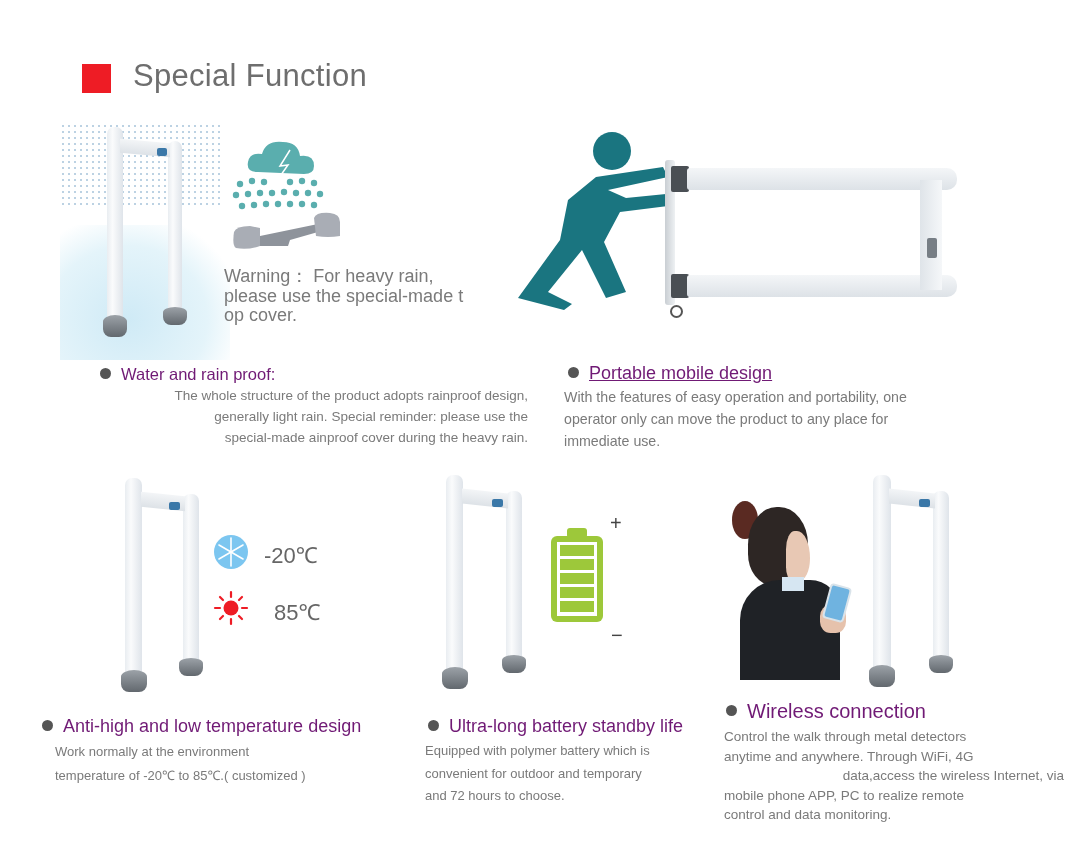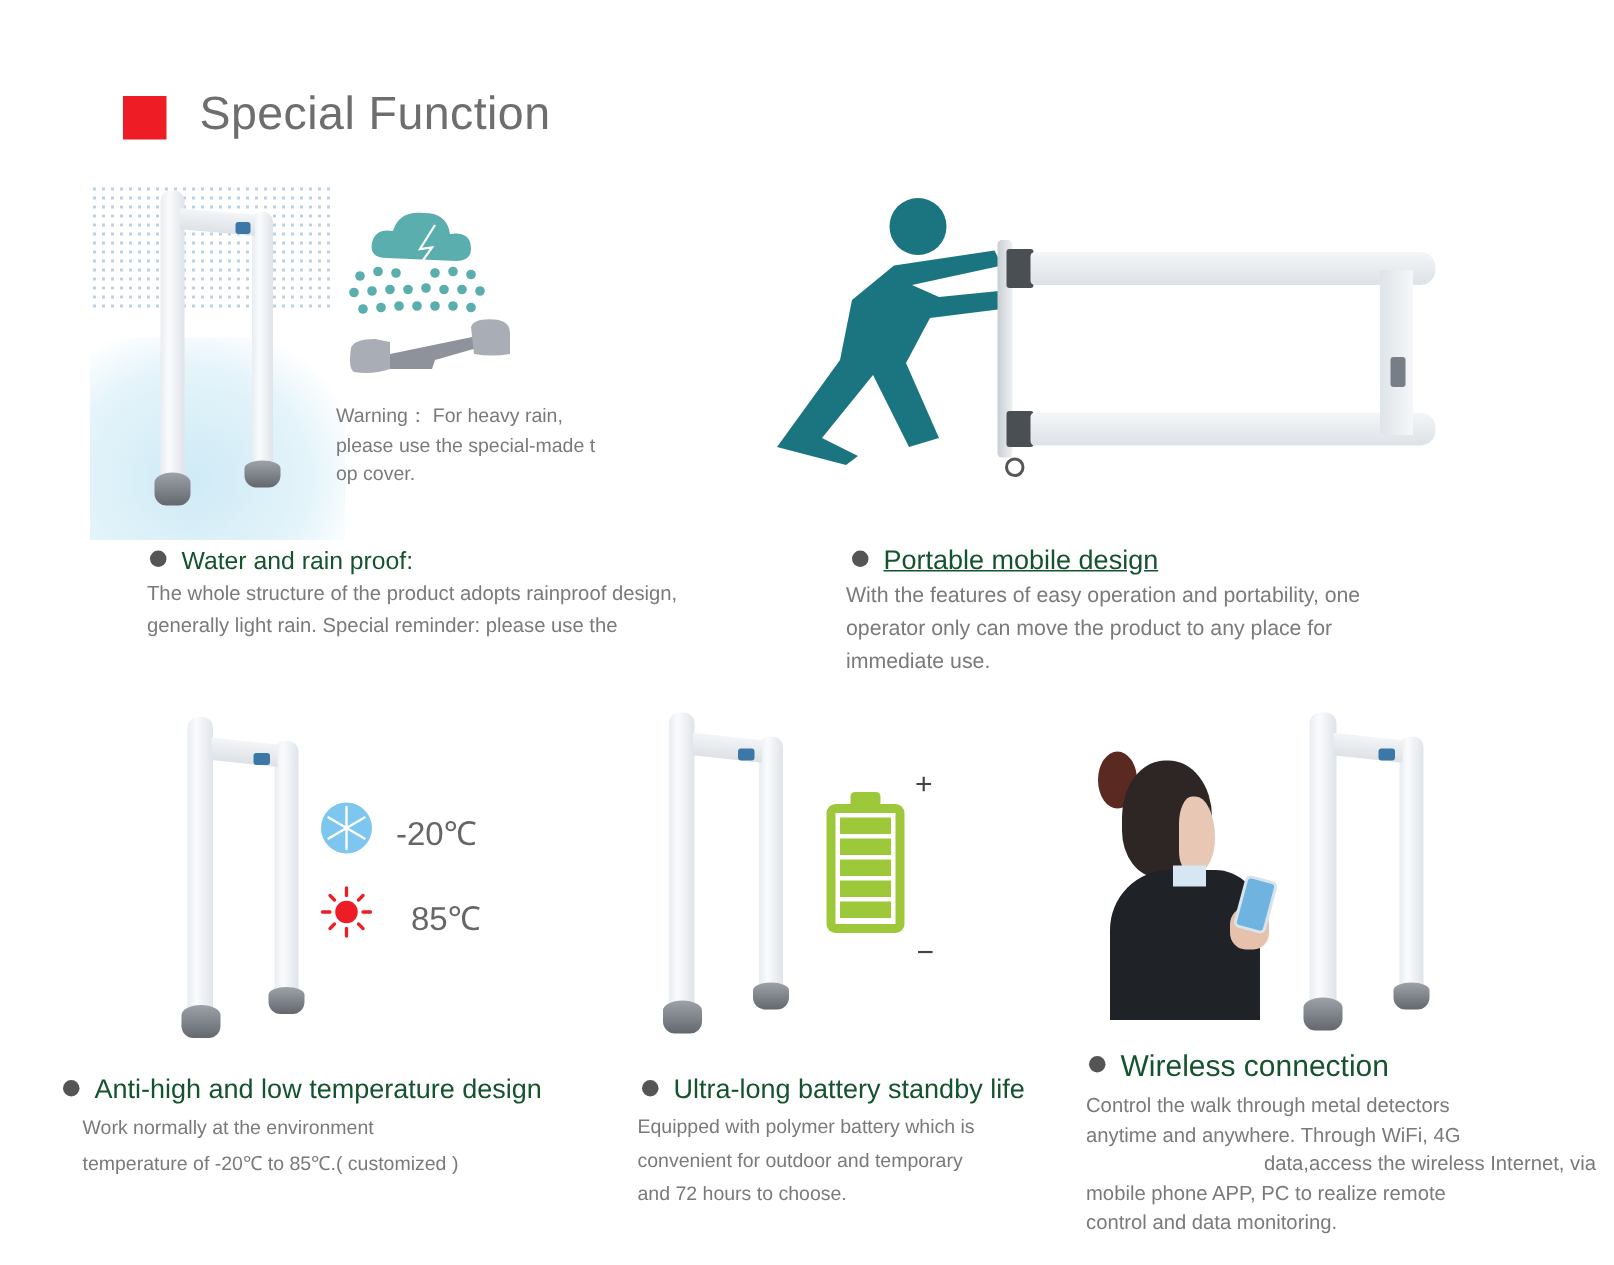--- a/index.html
+++ b/index.html
@@ -1,23 +1,23 @@
 <!DOCTYPE html>
 <html><head>
 <meta charset="utf-8">
 <style>
   html, body { margin:0; padding:0; background:#ffffff; }
   body { width:1076px; height:843px; position:relative; overflow:hidden; font-family:"Liberation Sans", sans-serif; color:#6b6b6b; }
   .abs { position:absolute; }
   .title-square { left:82px; top:64px; width:29px; height:29px; background:#ee1c25; }
   .title { left:133px; top:58px; font-size:31px; color:#6e6e6e; letter-spacing:0.3px; }
-  .feat-title { font-size:18px; color:#14532d; white-space:nowrap; }
+  .feat-title { font-size:18px; color:#701a75; white-space:nowrap; }
   .feat-title .dot { display:inline-block; width:11px; height:11px; border-radius:50%; background:#555; margin-right:10px; vertical-align:middle; position:relative; top:-2px; }
   .feat-body { font-size:13.5px; color:#7a7a7a; line-height:21px; }
-  .warning { font-size:13px; color:#7a7a7a; line-height:19.5px; }
+  .warning { font-size:18px; color:#7a7a7a; line-height:19.5px; }
   .temp-text { font-size:22px; color:#666; }
   .plusminus { font-size:20px; color:#444; }
   
   .pillar { position:absolute; background:linear-gradient(90deg,#e9edf1 0%,#fafbfc 35%,#dfe4ea 100%); border-radius:7px 7px 2px 2px; }
   .beam { position:absolute; background:linear-gradient(180deg,#f3f5f7,#dde2e7); }
   .screen { position:absolute; background:#3b78a8; border-radius:2px; }
   .foot { position:absolute; background:linear-gradient(180deg,#9ca2a8,#62686e); border-radius:50% 50% 8px 8px / 30% 30% 8px 8px; }
 </style>
 </head>
 <body>
@@ -75,23 +75,24 @@
 
 <div class="abs warning" style="left:224px;top:267px;width:240px;">
   <div>Warning： For heavy rain,</div>
   <div>please use the special-made t</div>
   <div>op cover.</div>
 </div>
 
 <div class="abs feat-title" style="left:100px;top:365px;font-size:16.5px;">
   <span class="dot"></span><span>Water and rain proof:</span>
 </div>
-<div class="abs feat-body" style="left:98px;top:385px;width:430px;">
+<div class="abs feat-body" style="left:98px;top:385px;width:430px;text-align:right;">
   <div>The whole structure of the product adopts rainproof design,</div>
   <div>generally light rain. Special reminder: please use the</div>
+  <div>special-made  ainproof cover during the heavy rain.</div>
 </div>
 
 <svg class="abs" style="left:508px;top:122px;" width="175" height="190" viewBox="0 0 175 190">
   <g fill="#1a7580">
     <circle cx="104" cy="29" r="19"></circle>
     <path d="M88 55 L155 45 L160 55 L100 68 L118 76 L158 72 L160 84 L112 90 L96 120 L118 170 L98 176 L74 128 L40 170 L64 182 L56 188 L10 176 L52 118 L60 78 Z"></path>
   </g>
 </svg>
 
 <div class="abs" style="left:665px;top:160px;width:300px;height:160px;">

